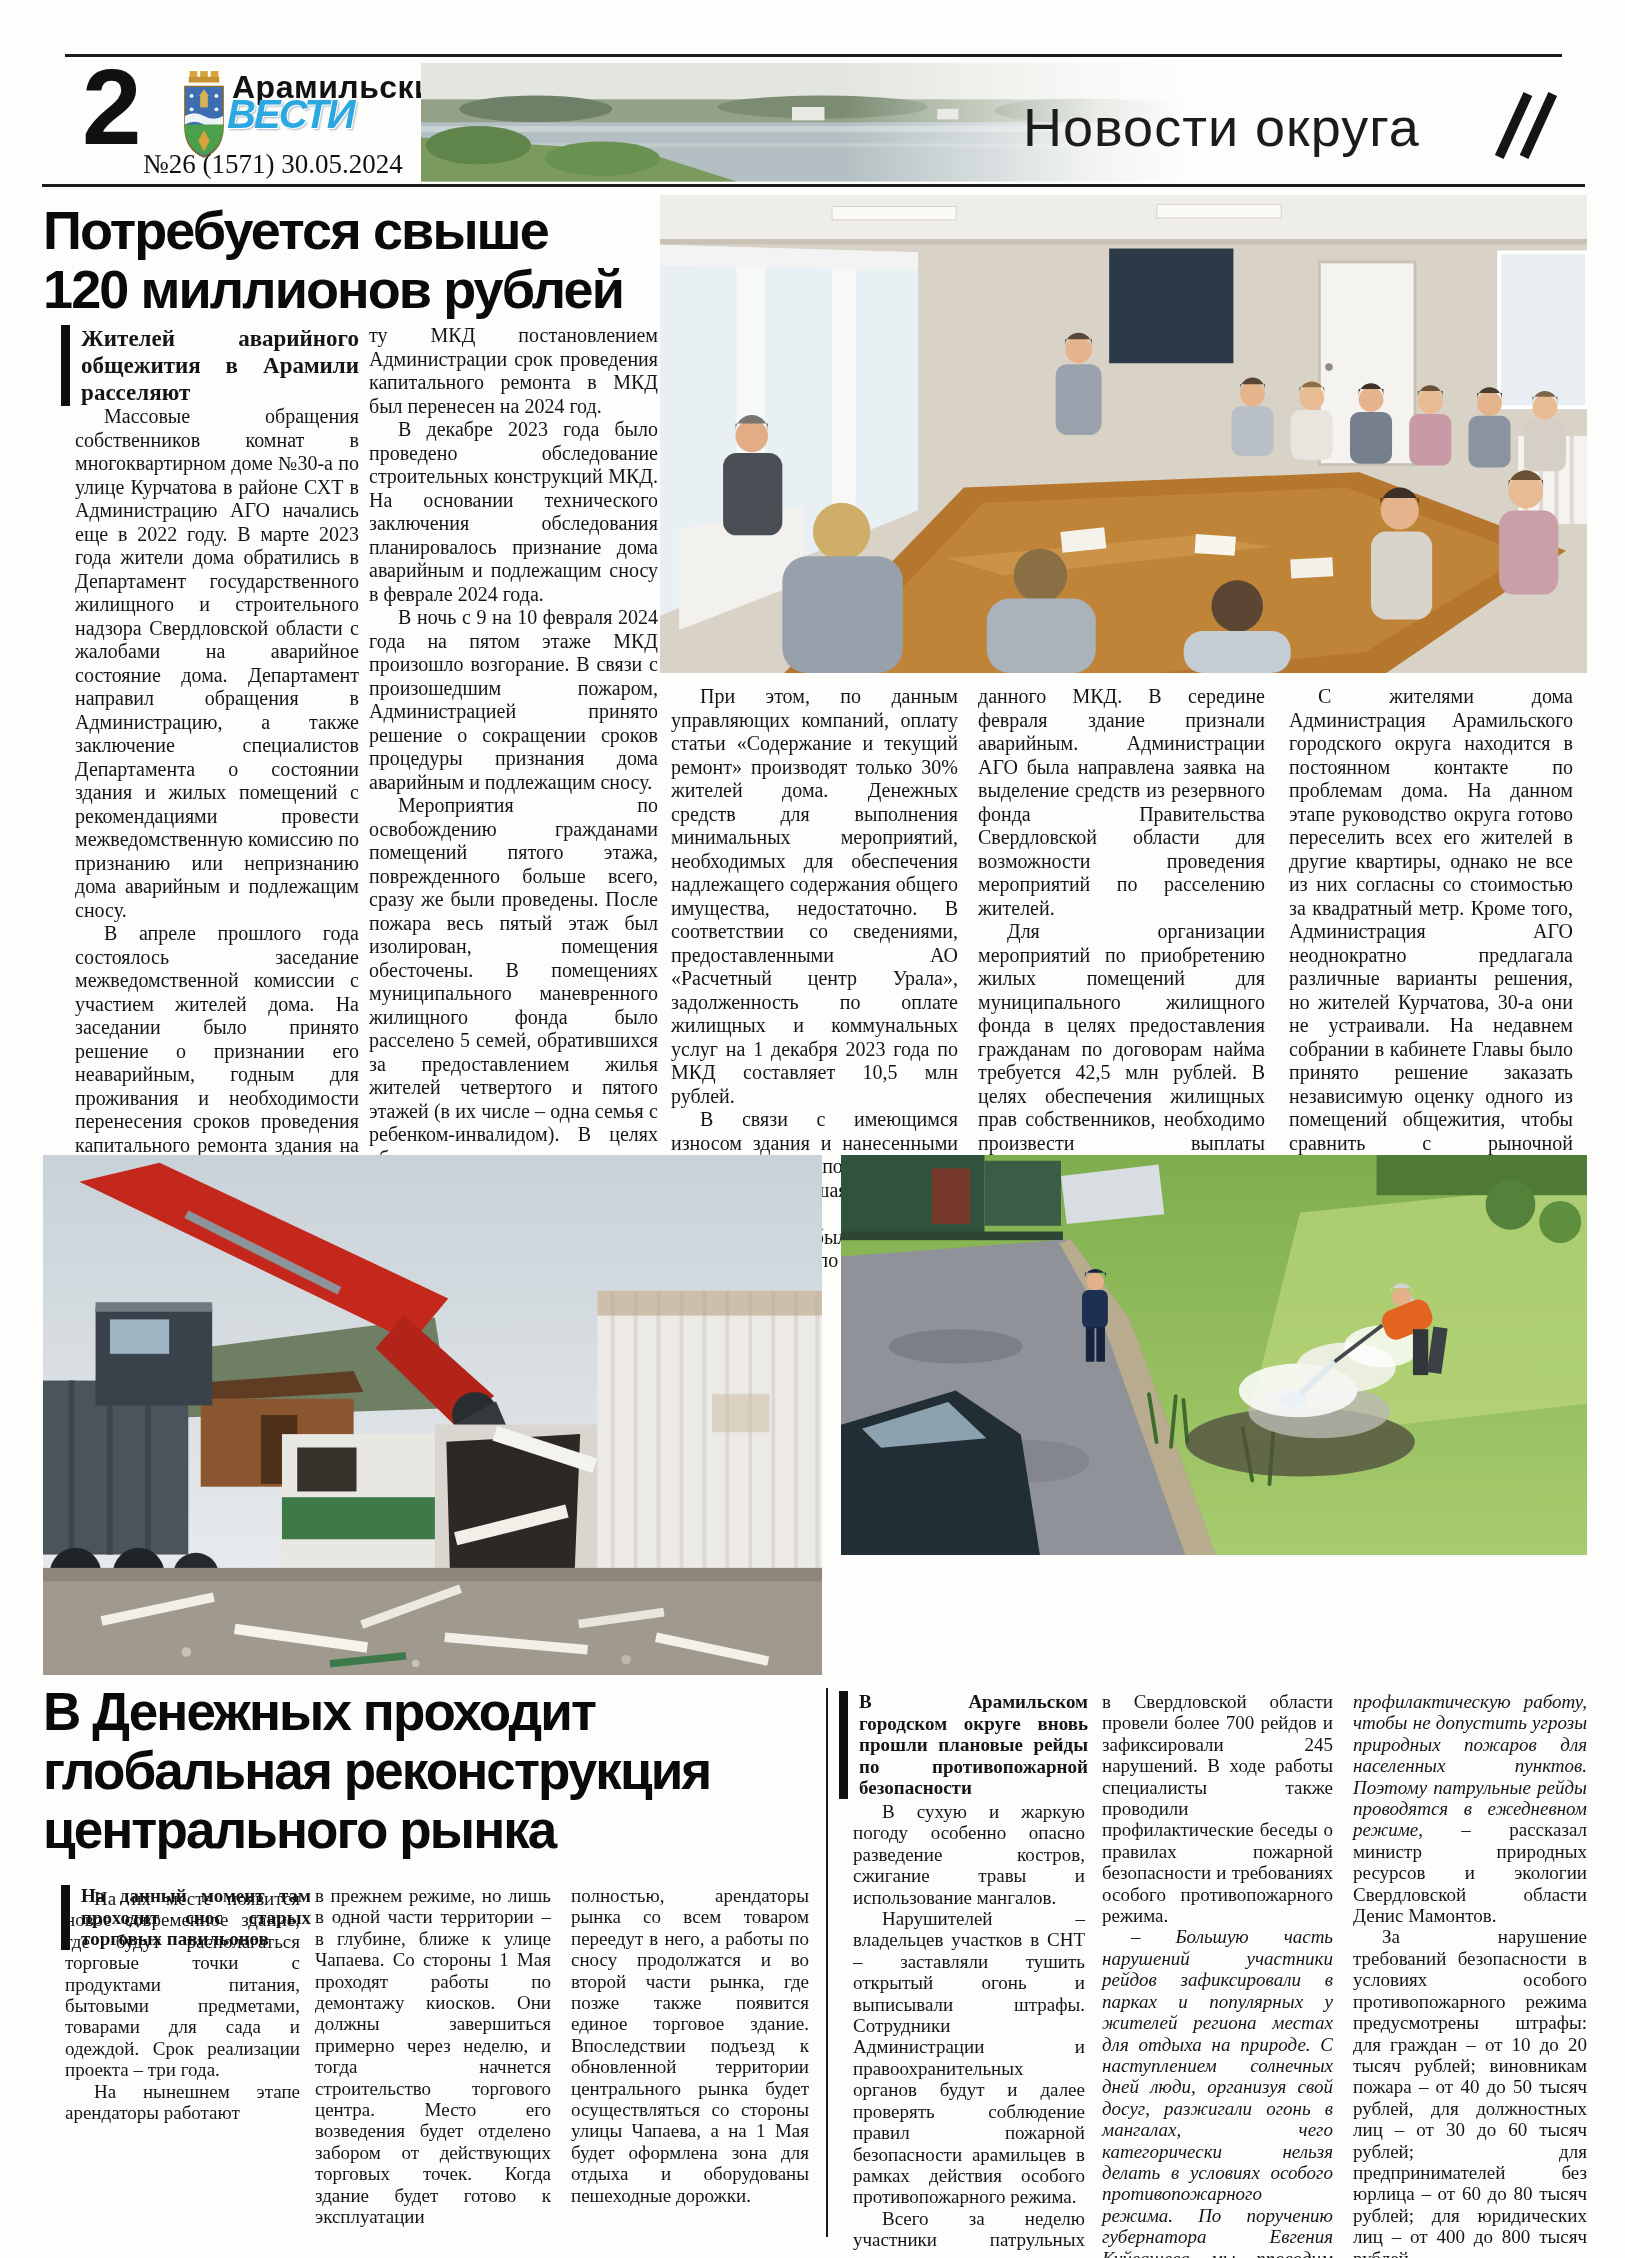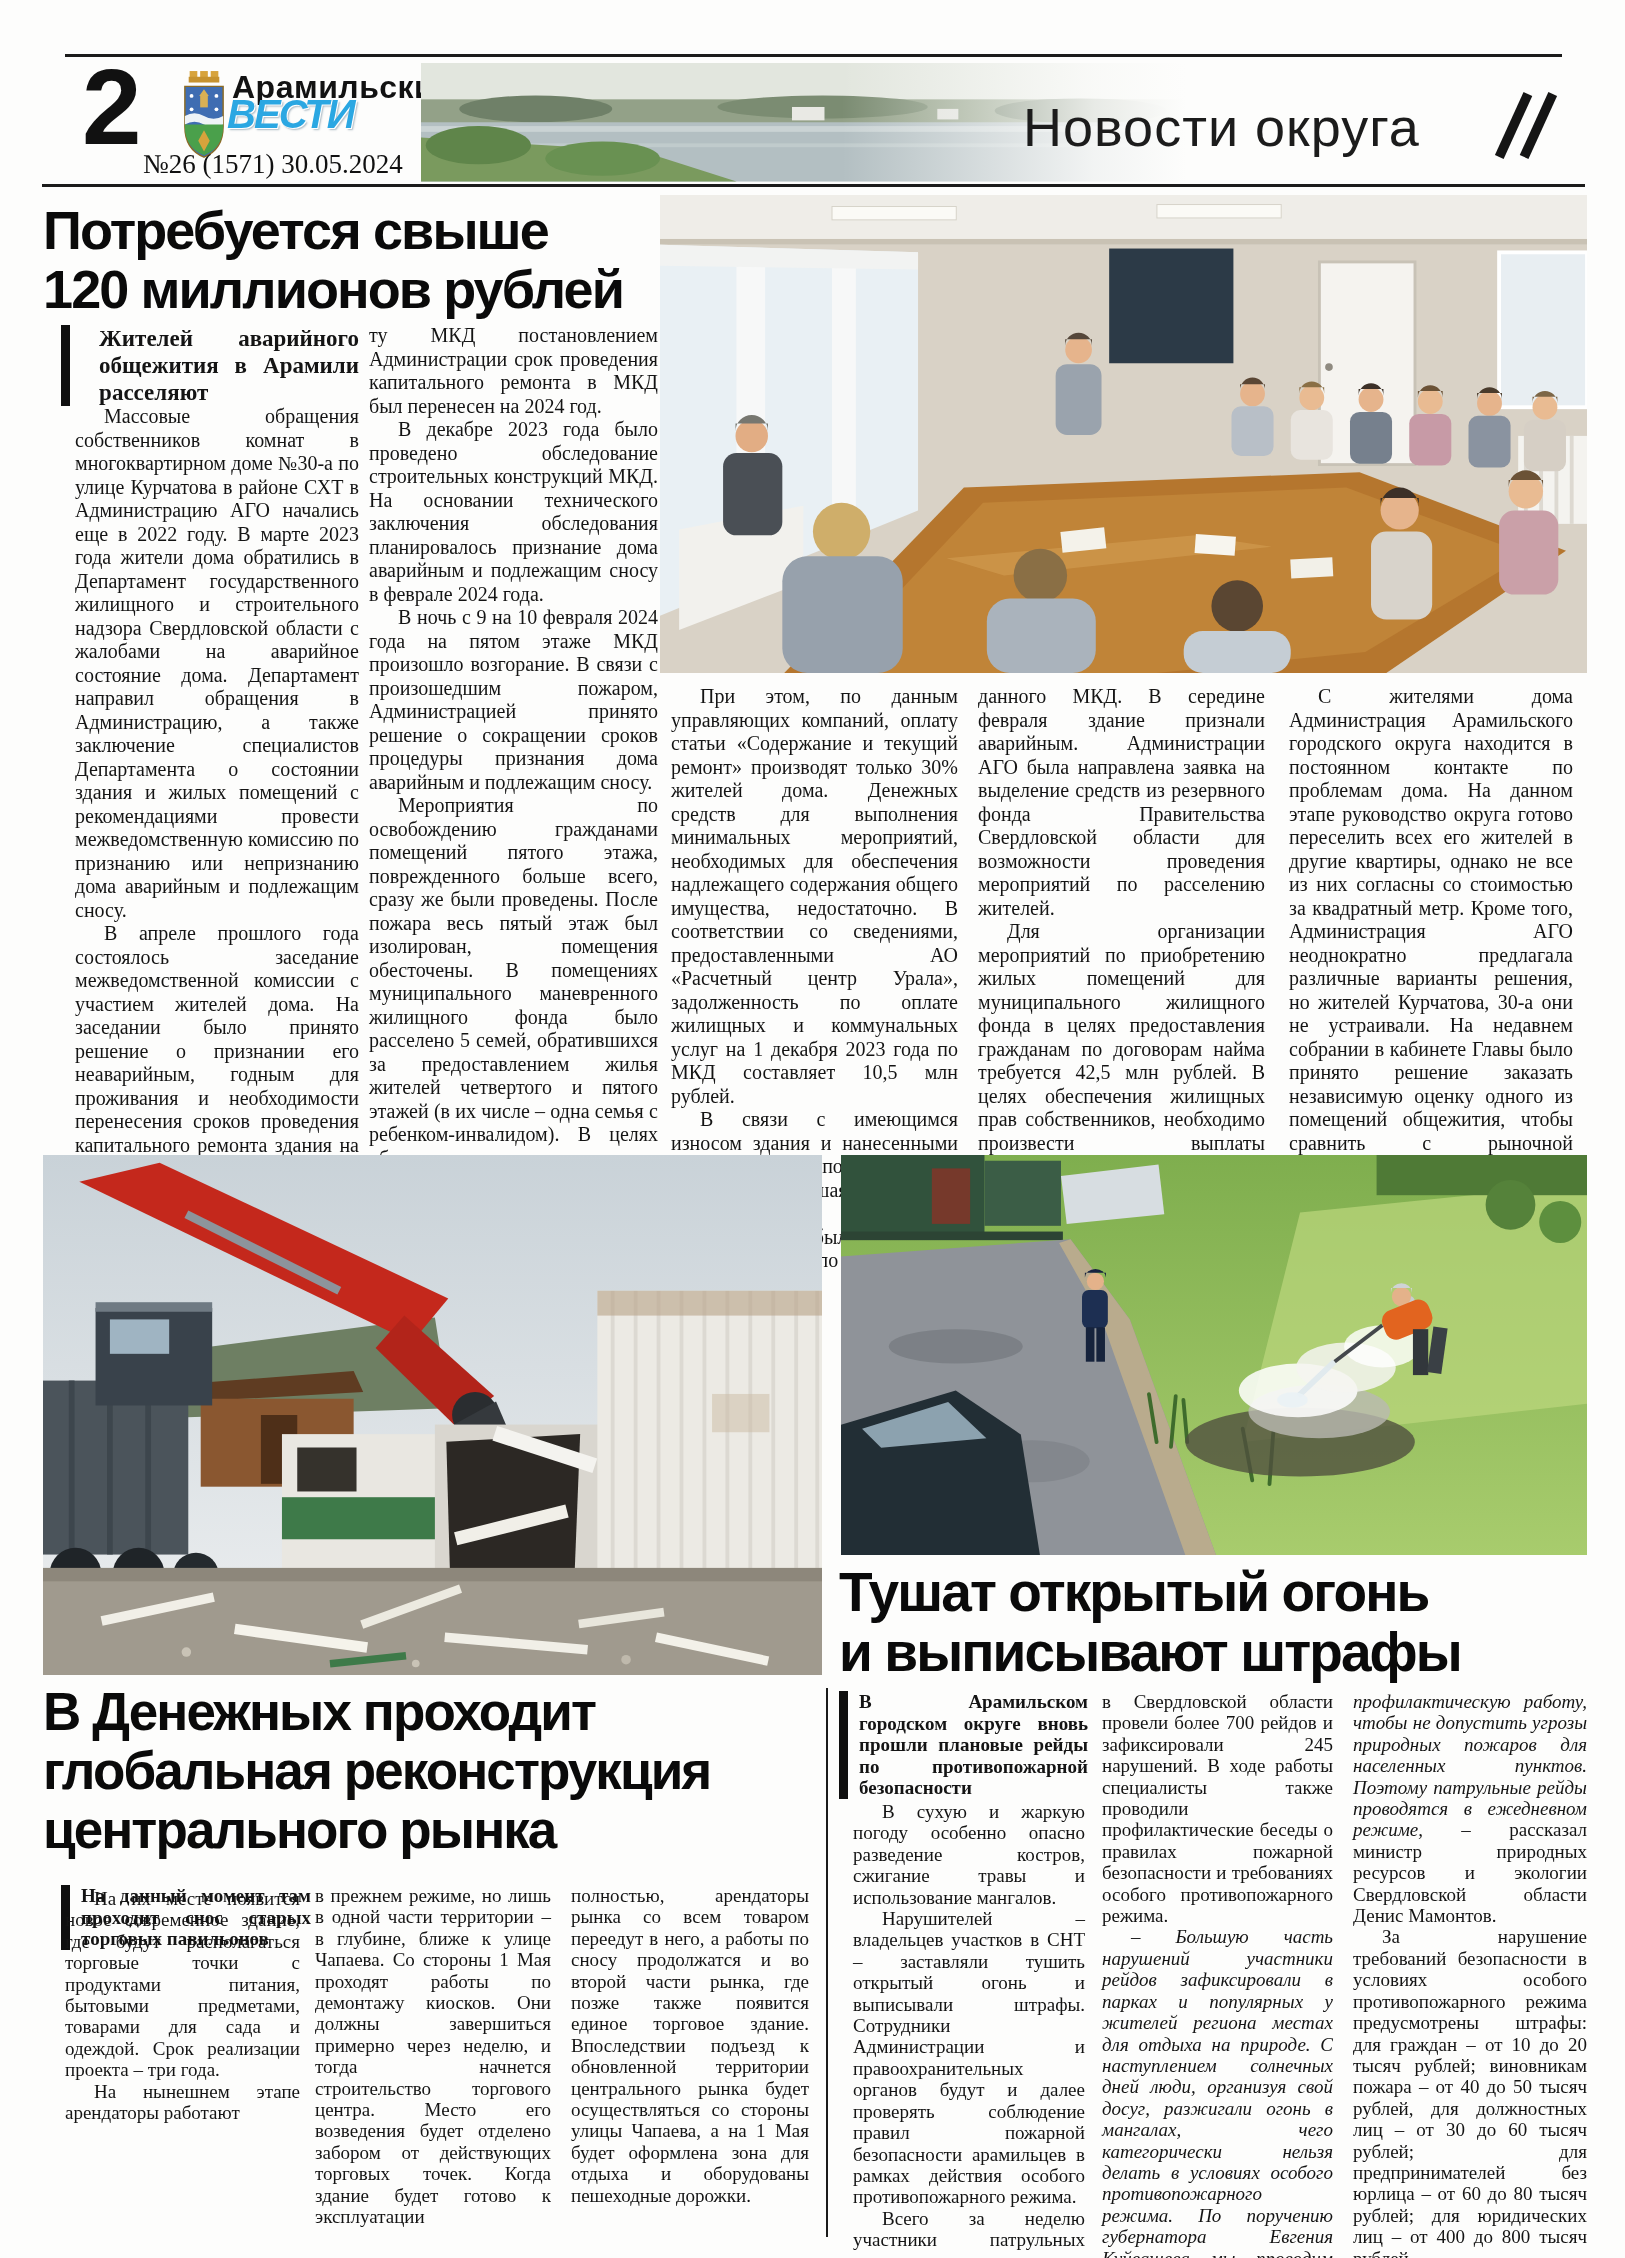--- a/index.html
+++ b/index.html
@@ -16,21 +16,21 @@
   .section-title{font-family:"Liberation Sans",sans-serif;font-size:54px;color:#1c1c1c;letter-spacing:1px;}
   
   .hl{font-family:"Liberation Sans",sans-serif;font-weight:700;color:#0a0a0a;letter-spacing:-1.9px;}
   .hl.a1{font-size:54px;line-height:59px;}
   .hl.a2{font-size:53px;line-height:59px;}
   .hl.a3{font-size:55px;line-height:60px;}
   
   .lede{display:flex;gap:11.5px;}
   .lede-bar{flex:0 0 8.6px;background:#0f0f0f;}
   .lede-text{font-weight:700;text-align:justify;}
-  .lede.big .lede-text{font-size:23px;line-height:27px;margin-left:18px;}
+  .lede.big .lede-text{font-size:23px;line-height:27px;}
   .lede.small .lede-text{font-size:19px;line-height:21.5px;}
   
   .col{position:absolute;text-align:justify;}
   .bodyA{font-size:20px;line-height:23.5px;}
   .bodyB{font-size:19px;line-height:21.4px;}
   .col p{margin:0;text-indent:29px;}
   .col p.cont{text-indent:0;}
   .it{font-style:italic;}
   .photo{position:absolute;overflow:hidden;background:#cfcfc8;}
   .photo svg{display:block;width:100%;height:100%;}
@@ -326,24 +326,20 @@
         <path d="M575,144 a11,10 0 0 1 22,0 l0,-5 -22,0 z" fill="#cfd3d6"></path>
       <rect x="566" y="156" width="52" height="32" rx="12" fill="#e2641f" transform="rotate(-22 592 172)"></rect>
       <rect x="598" y="182" width="16" height="48" fill="#32373c"></rect>
         <rect x="616" y="180" width="15" height="48" fill="#3a4045" transform="rotate(8 623 204)"></rect>
       <line x1="566" y1="178" x2="516" y2="216" stroke="#44484c" stroke-width="4"></line>
       <line x1="516" y1="216" x2="478" y2="252" stroke="#dfe9ee" stroke-width="6" opacity=".9"></line>
       <ellipse cx="472" cy="256" rx="16" ry="8" fill="#eaf2f5" opacity=".9"></ellipse>
     </svg>
   </div>
 
-  <div class="abs hl a3" style="left:839px;top:1562px;width:755px;">
-    <div>Тушат открытый огонь</div>
-    <div>и выписывают штрафы</div>
-  </div>
 
   <div class="abs lede small" style="left:839px;top:1691px;width:249px;">
     <span class="lede-bar"></span>
     <span class="lede-text">В Арамильском городском округе вновь прошли плановые рейды по противопожарной безопасности</span>
   </div>
 
   <div class="col bodyB" style="left:853px;top:1801px;width:232px;">
     <p>В сухую и жаркую погоду особенно опасно разведение костров, сжигание травы и использование мангалов.</p>
     <p>Нарушителей – владельцев участков в СНТ – заставляли тушить открытый огонь и выписывали штрафы. Сотрудники Администрации и правоохранительных органов будут и далее проверять соблюдение правил пожарной безопасности арамильцев в рамках действия особого противопожарного режима.</p>
     <p>Всего за неделю участники патрульных групп</p>

